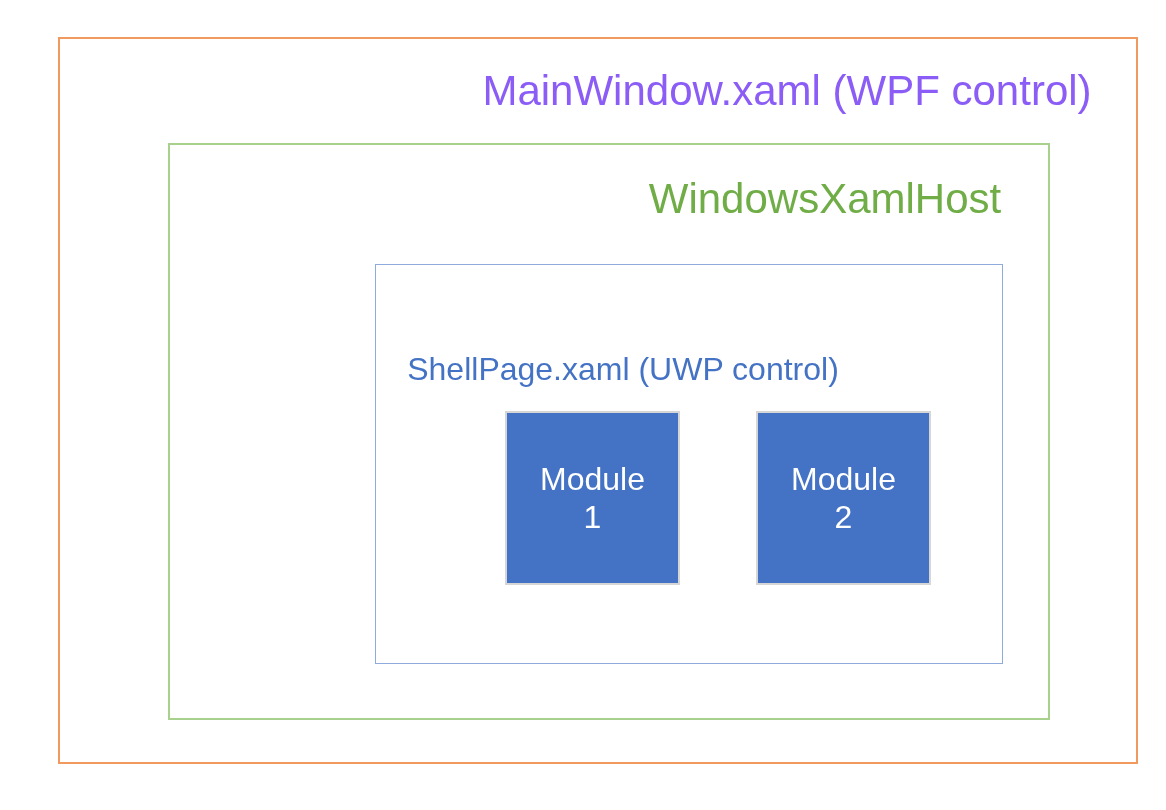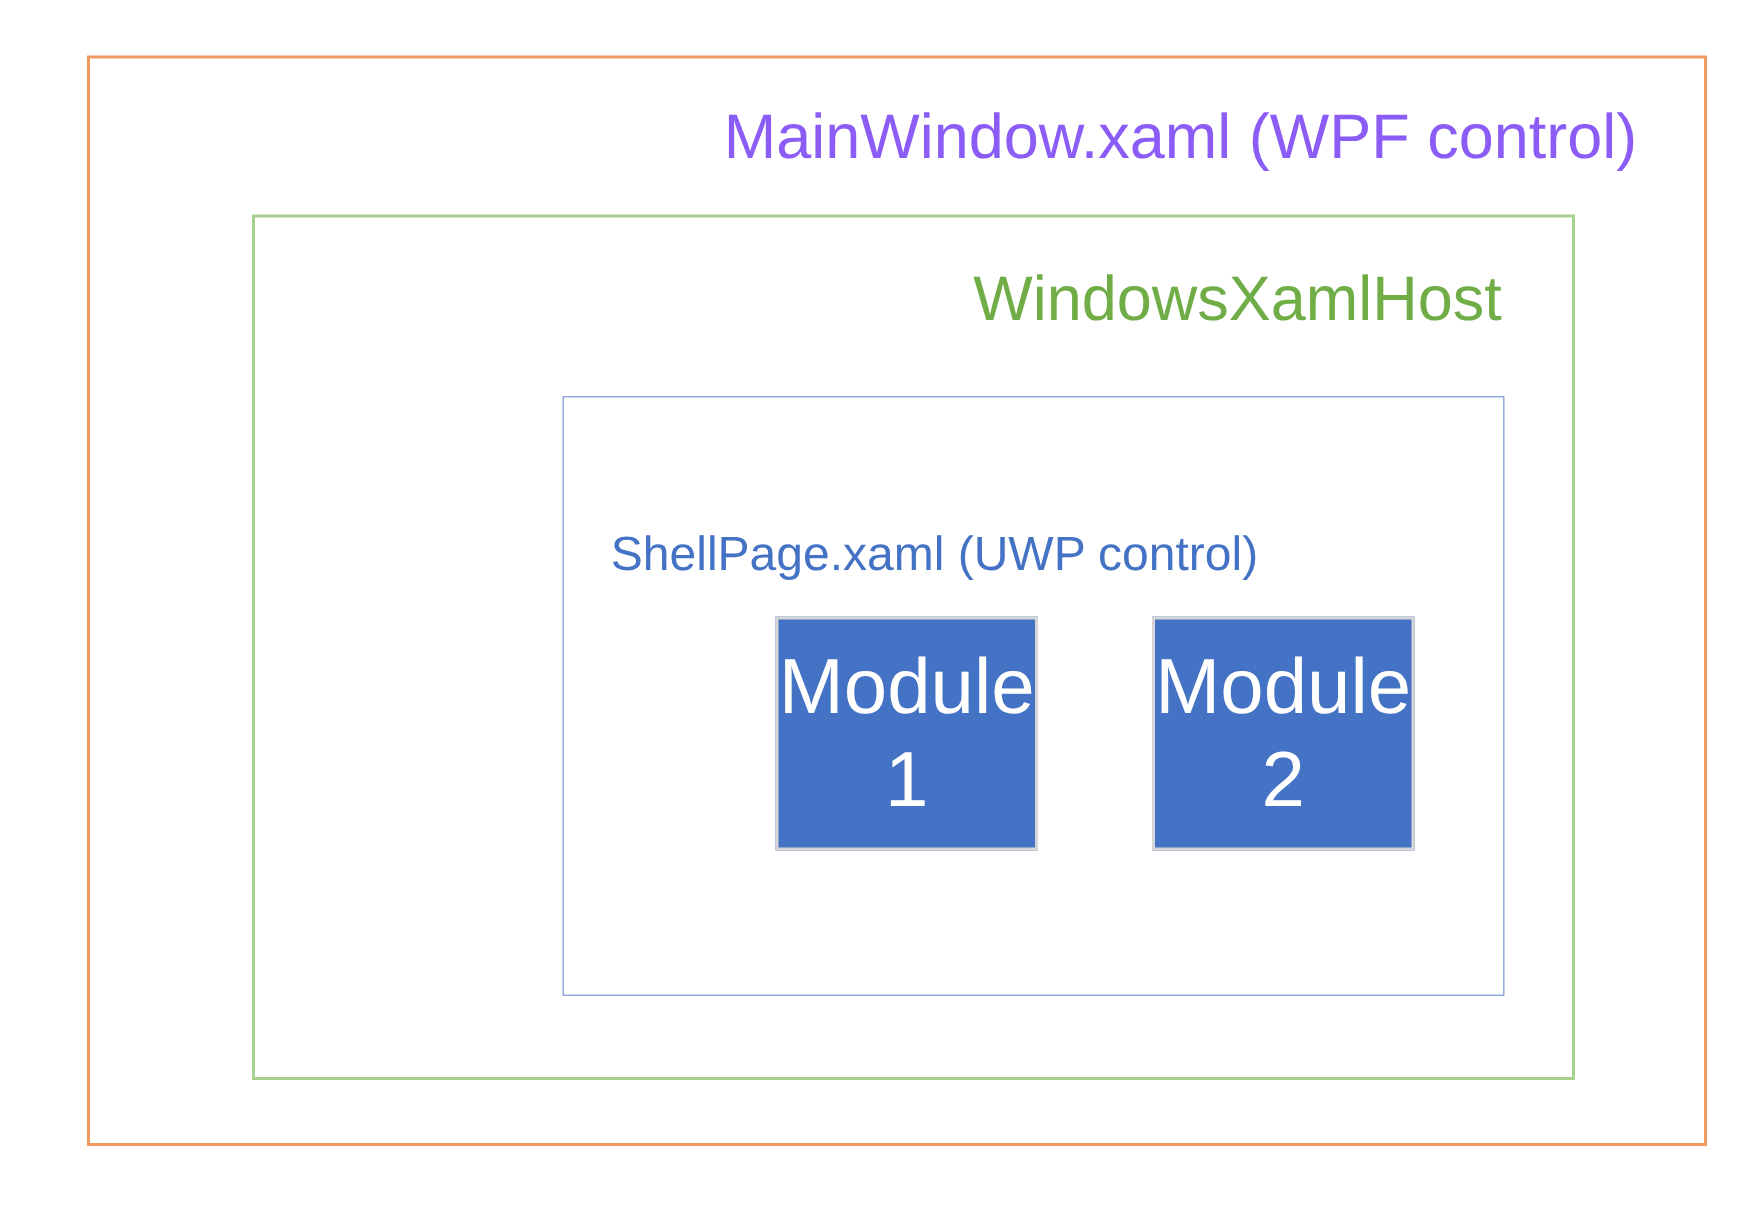--- a/index.html
+++ b/index.html
@@ -50,32 +50,31 @@
     font-size: 42px;
   }
   .label-shell {
     left: 247px; top: 42px;
     font-size: 32px;
     margin-top: 44px;
   }
   .module {
     position: absolute;
     top: 146px;
-    width: 175px; height: 156px;
+    width: 175px; height: 174px;
     box-sizing: border-box;
     border: 2px solid #D6D6D6;
     display: flex;
     flex-direction: column;
     align-items: center;
     justify-content: center;
     color: #ffffff;
-    font-size: 52px;
+    font-size: 32px;
     line-height: 1.2;
     text-align: center;
-    margin-left: 12px;
   }
   .module-1 { left: 129px; }
   .module-2 { left: 380px; }
 </style>
 </head>
 <body>
 
 <div class="canvas">
 
   <div class="box box-outer" style="border-color: rgb(240, 154, 95);">

